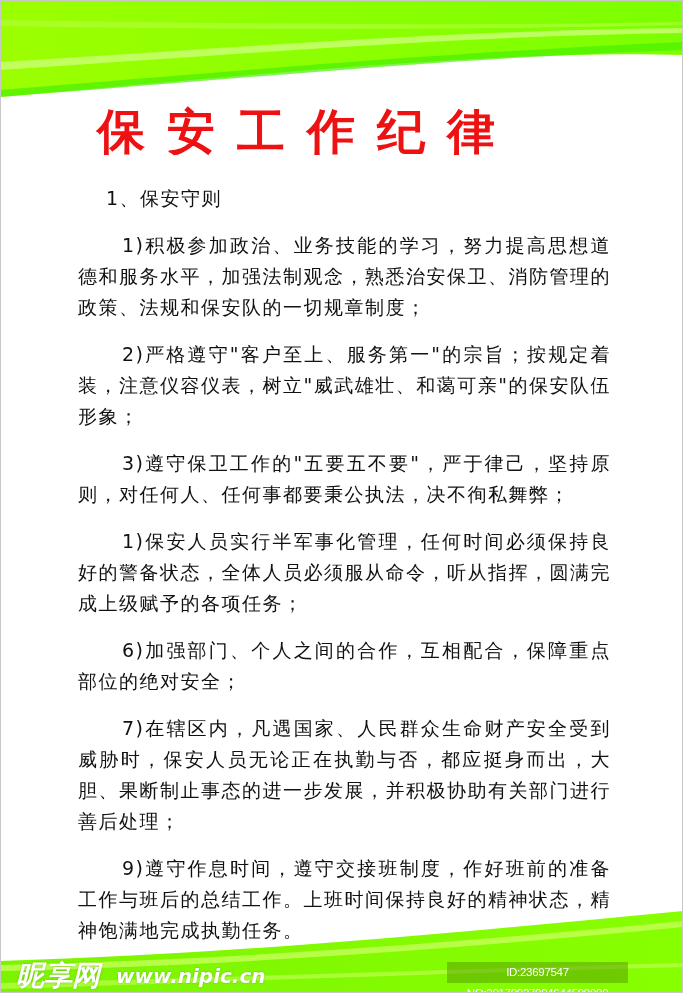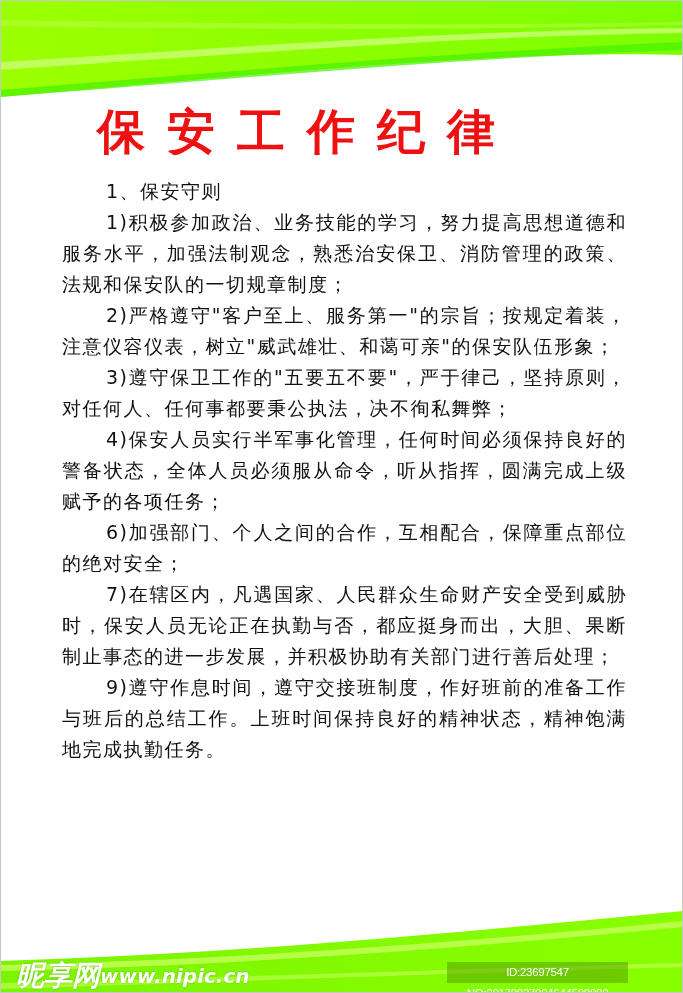--- a/index.html
+++ b/index.html
@@ -11,37 +11,38 @@
     .frame { position: absolute; inset: 0; border: 1px solid #c8c8c8; box-sizing: border-box; pointer-events: none; z-index: 5; }
     .top-band { position: absolute; left: 0; top: 0; width: 683px; height: 110px; z-index: 1; }
     .bottom-band { position: absolute; left: 0; bottom: 0; width: 683px; height: 90px; z-index: 1; }
     .title {
       position: absolute; left: 0; top: 100px; width: 592px; text-align: center;
       font-family: "DejaVu Sans", sans-serif; font-weight: bold;
       font-size: 48px; color: #ee1111; letter-spacing: 22px; text-indent: 22px;
       z-index: 2;
     }
     .body-text {
-      position: absolute; left: 62px; top: 176px; width: 565px;
+      position: absolute; left: 62px; top: 183px; width: 565px;
       font-size: 19px; line-height: 31px; color: #111;
       letter-spacing: 1.5px; z-index: 2;
     }
     .section-head { text-indent: 44px; margin: 0; }
-    .rule { text-indent: 44px; margin: 0; text-align: justify; }
+    .rule { text-indent: 44px; margin: 16px; text-align: justify; }
     .watermark-logo {
       position: absolute; left: 16px; top: 957px; z-index: 3;
       font-size: 28px; font-weight: bold; font-style: italic; color: #ffffff;
       font-family: "DejaVu Sans", sans-serif;
       text-shadow: 0 0 2px rgba(0,0,0,0.25);
     }
     .watermark-url {
       position: absolute; left: 100px; top: 964px; z-index: 3;
       font-size: 20px; font-weight: bold; font-style: italic; color: #ffffff;
       font-family: "DejaVu Sans", sans-serif;
       text-shadow: 0 0 2px rgba(0,0,0,0.25);
+      padding-left: 16px;
     }
     .image-id {
       position: absolute; left: 447px; top: 962px; width: 181px; height: 21px; z-index: 3;
       background: rgba(90,160,0,0.55); color: #ffffff;
       font-family: "Liberation Sans", sans-serif; font-size: 11.5px; line-height: 21px;
       text-align: center; letter-spacing: -0.3px;
     }
   </style>
 </head>
 <body>
@@ -61,21 +62,21 @@
   <path d="M0,20 C250,24 450,26 683,22 L683,25 C450,30 250,30 0,26 Z" fill="#b4ff40" opacity="0.6"></path>
 </svg>
 
 <div class="title">保安工作纪律</div>
 
 <div class="body-text">
   <p class="section-head">1、保安守则</p>
   <p class="rule">1)积极参加政治、业务技能的学习，努力提高思想道德和服务水平，加强法制观念，熟悉治安保卫、消防管理的政策、法规和保安队的一切规章制度；</p>
   <p class="rule">2)严格遵守"客户至上、服务第一"的宗旨；按规定着装，注意仪容仪表，树立"威武雄壮、和蔼可亲"的保安队伍形象；</p>
   <p class="rule">3)遵守保卫工作的"五要五不要"，严于律己，坚持原则，对任何人、任何事都要秉公执法，决不徇私舞弊；</p>
-  <p class="rule">4)保安人员实行半军事化管理，任何时间必须保持良好的警备状态，全体人员必须服从命令，听从指挥，圆满完成上级赋予的各项任务；</p>
+  <p class="rule">1)保安人员实行半军事化管理，任何时间必须保持良好的警备状态，全体人员必须服从命令，听从指挥，圆满完成上级赋予的各项任务；</p>
   <p class="rule">6)加强部门、个人之间的合作，互相配合，保障重点部位的绝对安全；</p>
   <p class="rule">7)在辖区内，凡遇国家、人民群众生命财产安全受到威胁时，保安人员无论正在执勤与否，都应挺身而出，大胆、果断制止事态的进一步发展，并积极协助有关部门进行善后处理；</p>
   <p class="rule">9)遵守作息时间，遵守交接班制度，作好班前的准备工作与班后的总结工作。上班时间保持良好的精神状态，精神饱满地完成执勤任务。</p>
 </div>
 
 <svg class="bottom-band" viewBox="0 0 683 90" preserveAspectRatio="none">
   <defs>
     <linearGradient id="gBot" x1="0" y1="0" x2="1" y2="0">
       <stop offset="0" stop-color="#7cf400"></stop>
       <stop offset="1" stop-color="#88ff00"></stop>

